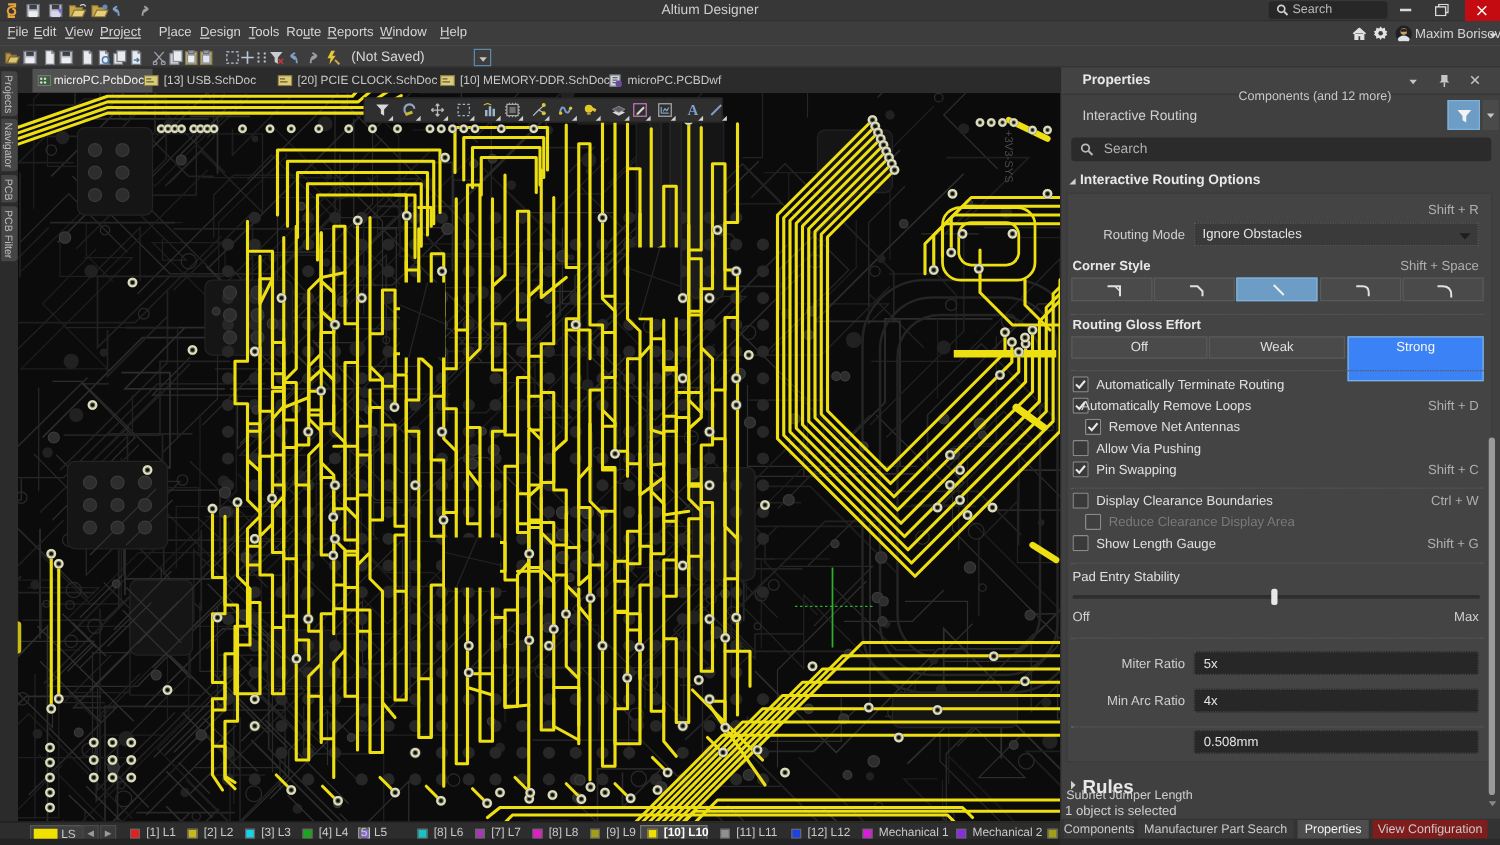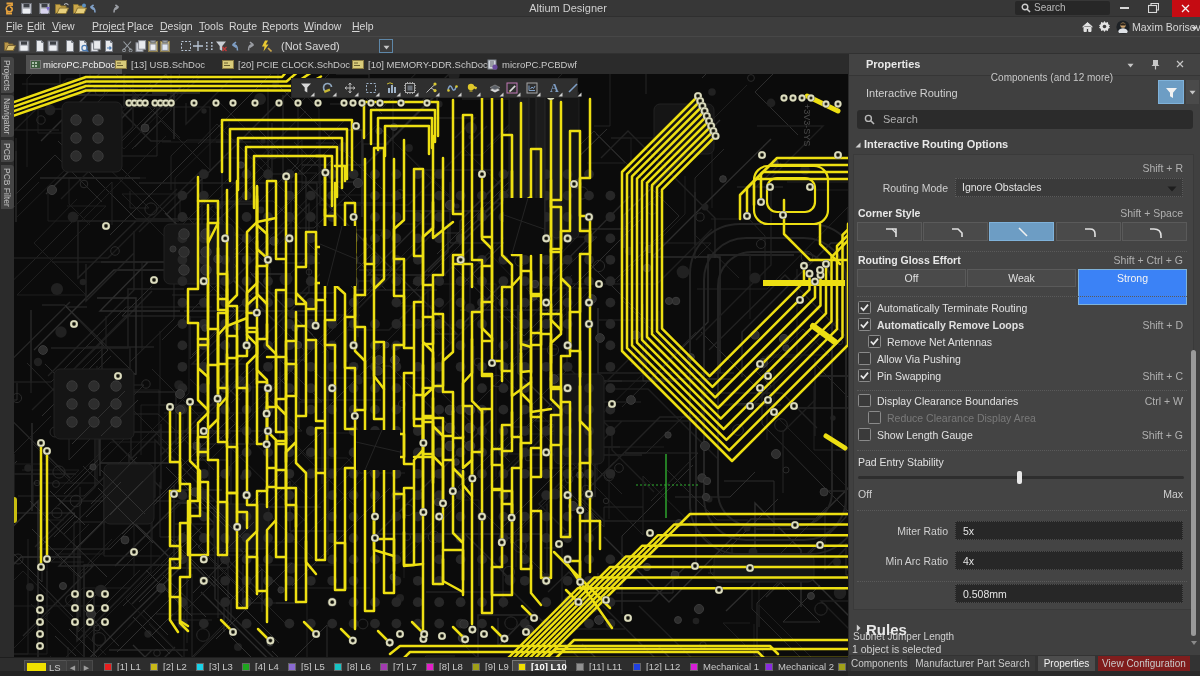--- a/index.html
+++ b/index.html
@@ -1704,21 +1704,21 @@
   <div class="abs" style="left:1172px;top:0;width:28px;height:17px;background:#c50b12;">
    <svg class="abs" style="left:9px;top:4px" width="9" height="9" viewBox="0 0 9 9">
         <path d="M1 1 L8 8 M8 1 L1 8" stroke="#f4f4f4" stroke-width="1.3"></path>
       </svg>
   </div>
 </div>
 <div class="abs" style="left:0;top:17px;width:1200px;height:19px;background:#3d3d3d;color:#d6d6d6;font-size:10.5px;">
     <div class="abs" style="left:6px;top:3px;white-space:nowrap;"><span style="text-decoration:underline">F</span>ile</div>
     <div class="abs" style="left:27px;top:3px;white-space:nowrap;"><span style="text-decoration:underline">E</span>dit</div>
     <div class="abs" style="left:52px;top:3px;white-space:nowrap;"><span style="text-decoration:underline">V</span>iew</div>
-    <div class="abs" style="left:92px;top:3px;white-space:nowrap;text-decoration:underline;"><span style="text-decoration:underline">P</span>roject</div>
+    <div class="abs" style="left:80px;top:3px;white-space:nowrap;text-decoration:underline;"><span style="text-decoration:underline">P</span>roject</div>
     <div class="abs" style="left:127px;top:3px;white-space:nowrap;">P<span style="text-decoration:underline">l</span>ace</div>
     <div class="abs" style="left:160px;top:3px;white-space:nowrap;"><span style="text-decoration:underline">D</span>esign</div>
     <div class="abs" style="left:199px;top:3px;white-space:nowrap;"><span style="text-decoration:underline">T</span>ools</div>
     <div class="abs" style="left:229px;top:3px;white-space:nowrap;">Ro<span style="text-decoration:underline">u</span>te</div>
     <div class="abs" style="left:262px;top:3px;white-space:nowrap;"><span style="text-decoration:underline">R</span>eports</div>
     <div class="abs" style="left:304px;top:3px;white-space:nowrap;"><span style="text-decoration:underline">W</span>indow</div>
     <div class="abs" style="left:352px;top:3px;white-space:nowrap;"><span style="text-decoration:underline">H</span>elp</div>
     <svg class="abs" style="left:1082px;top:5px" width="11" height="10" viewBox="0 0 11 10">
       <path d="M0.5 5 L5.5 0.5 L10.5 5 M2 4.5 L2 9.5 L4.3 9.5 L4.3 6.5 L6.7 6.5 L6.7 9.5 L9 9.5 L9 4.5" fill="#e2e2e2" stroke="#e2e2e2"></path>
     </svg>
@@ -2044,35 +2044,34 @@
         <path d="M4 5 L9 5 Q14 5 14 10 L14 13" stroke="#e0e0e0" stroke-width="1.6" fill="none"></path>
       </svg>
     </div>
     <div class="abs" style="left:273px;top:168px;width:65px;height:19px;background:#4a4a4a;border:1px solid #5a5a5a;">
       <svg class="abs" style="left:24px;top:1px" width="18" height="17" viewBox="0 0 18 17">
         <path d="M3 5 L7 5 Q14 5 14 12 L14 14" stroke="#e0e0e0" stroke-width="1.6" fill="none"></path>
       </svg>
     </div>
     <div class="abs" style="left:8px;top:197px;width:330px;border-top:1px dotted #5a5a5a;"></div>
     <div class="abs" style="left:9px;top:200px;font-weight:bold;color:#e8e8e8;">Routing Gloss Effort</div>
-    <div class="abs" style="left:0;top:200px;width:334px;text-align:right;color:#b0b0b0;">Shift + Ctrl + G</div>
     <div class="abs" style="left:8px;top:215px;width:109px;height:18px;background:#4a4a4a;border:1px solid #5a5a5a;color:#e0e0e0;text-align:center;line-height:17px;">Off</div>
     <div class="abs" style="left:118px;top:215px;width:109px;height:18px;background:#4a4a4a;border:1px solid #5a5a5a;color:#e0e0e0;text-align:center;line-height:17px;">Weak</div>
     <div class="abs" style="left:229px;top:215px;width:109px;height:36px;background:#3b82f6;border:1px solid #7fb2da;color:#f4f4f4;text-align:center;line-height:17px;">Strong</div>
     <div class="abs" style="left:8px;top:242px;width:330px;border-top:1px dotted #5a5a5a;"></div>
     <svg class="abs" style="left:9px;top:247px" width="13" height="13" viewBox="0 0 13 13">
 <rect x="0.5" y="0.5" width="12" height="12" fill="#3a3a3a" stroke="#8a8a8a" rx="1"></rect>
       <path d="M2.8 6.5 L5.4 9.2 L10 3.6" stroke="#e8e8e8" stroke-width="1.7" fill="none"></path>
     </svg>
     <div class="abs" style="left:28px;top:248px;color:#e0e0e0;">Automatically Terminate Routing</div>
     <svg class="abs" style="left:9px;top:264px" width="13" height="13" viewBox="0 0 13 13">
 <rect x="0.5" y="0.5" width="12" height="12" fill="#3a3a3a" stroke="#8a8a8a" rx="1"></rect>
       <path d="M2.8 6.5 L5.4 9.2 L10 3.6" stroke="#e8e8e8" stroke-width="1.7" fill="none"></path>
     </svg>
-    <div class="abs" style="left:28px;top:265px;color:#e0e0e0;font-weight:bold;">Automatically Remove Loops</div>
+    <div class="abs" style="left:16px;top:265px;color:#e0e0e0;">Automatically Remove Loops</div>
     <div class="abs" style="left:0;top:265px;width:334px;text-align:right;color:#b0b0b0;">Shift + D</div>
     <svg class="abs" style="left:19px;top:281px" width="13" height="13" viewBox="0 0 13 13">
 <rect x="0.5" y="0.5" width="12" height="12" fill="#3a3a3a" stroke="#8a8a8a" rx="1"></rect>
       <path d="M2.8 6.5 L5.4 9.2 L10 3.6" stroke="#e8e8e8" stroke-width="1.7" fill="none"></path>
     </svg>
     <div class="abs" style="left:38px;top:282px;color:#e0e0e0;">Remove Net Antennas</div>
     <svg class="abs" style="left:9px;top:298px" width="13" height="13" viewBox="0 0 13 13">
 <rect x="0.5" y="0.5" width="12" height="12" fill="#3a3a3a" stroke="#8a8a8a" rx="1"></rect>
     </svg>
     <div class="abs" style="left:28px;top:299px;color:#e0e0e0;">Allow Via Pushing</div>
@@ -2136,21 +2135,21 @@
     <div class="abs" style="left:80px;top:2px;width:13px;height:14px;background:#3a3a3a;border:1px solid #4a4a4a;color:#9a9a9a;font-size:7px;text-align:center;line-height:14px;">▶</div>
     <div class="abs" style="left:104px;top:5px;width:8px;height:8px;background:#e81e1e;border:1px solid #666;"></div>
     <div class="abs" style="left:117px;top:3px;white-space:nowrap;">[1] L1</div>
     <div class="abs" style="left:150px;top:5px;width:8px;height:8px;background:#c8b818;border:1px solid #666;"></div>
     <div class="abs" style="left:163px;top:3px;white-space:nowrap;">[2] L2</div>
     <div class="abs" style="left:196px;top:5px;width:8px;height:8px;background:#19d2e8;border:1px solid #666;"></div>
     <div class="abs" style="left:209px;top:3px;white-space:nowrap;">[3] L3</div>
     <div class="abs" style="left:242px;top:5px;width:8px;height:8px;background:#1ea51e;border:1px solid #666;"></div>
     <div class="abs" style="left:255px;top:3px;white-space:nowrap;">[4] L4</div>
     <div class="abs" style="left:288px;top:5px;width:8px;height:8px;background:#8a6ad2;border:1px solid #666;"></div>
-    <div class="abs" style="left:301px;top:3px;white-space:nowrap;">[5] L5</div>
+    <div class="abs" style="left:286px;top:3px;white-space:nowrap;">[5] L5</div>
     <div class="abs" style="left:334px;top:5px;width:8px;height:8px;background:#17c3c3;border:1px solid #666;"></div>
     <div class="abs" style="left:347px;top:3px;white-space:nowrap;">[8] L6</div>
     <div class="abs" style="left:380px;top:5px;width:8px;height:8px;background:#a23ab0;border:1px solid #666;"></div>
     <div class="abs" style="left:393px;top:3px;white-space:nowrap;">[7] L7</div>
     <div class="abs" style="left:426px;top:5px;width:8px;height:8px;background:#e31ec8;border:1px solid #666;"></div>
     <div class="abs" style="left:439px;top:3px;white-space:nowrap;">[8] L8</div>
     <div class="abs" style="left:472px;top:5px;width:8px;height:8px;background:#a0a018;border:1px solid #666;"></div>
     <div class="abs" style="left:485px;top:3px;white-space:nowrap;">[9] L9</div>
     <div class="abs" style="left:512px;top:2px;width:54px;height:14px;background:#454545;border:1px solid #777;"></div>
     <div class="abs" style="left:518px;top:5px;width:8px;height:8px;background:#f0e000;border:1px solid #666;"></div>

